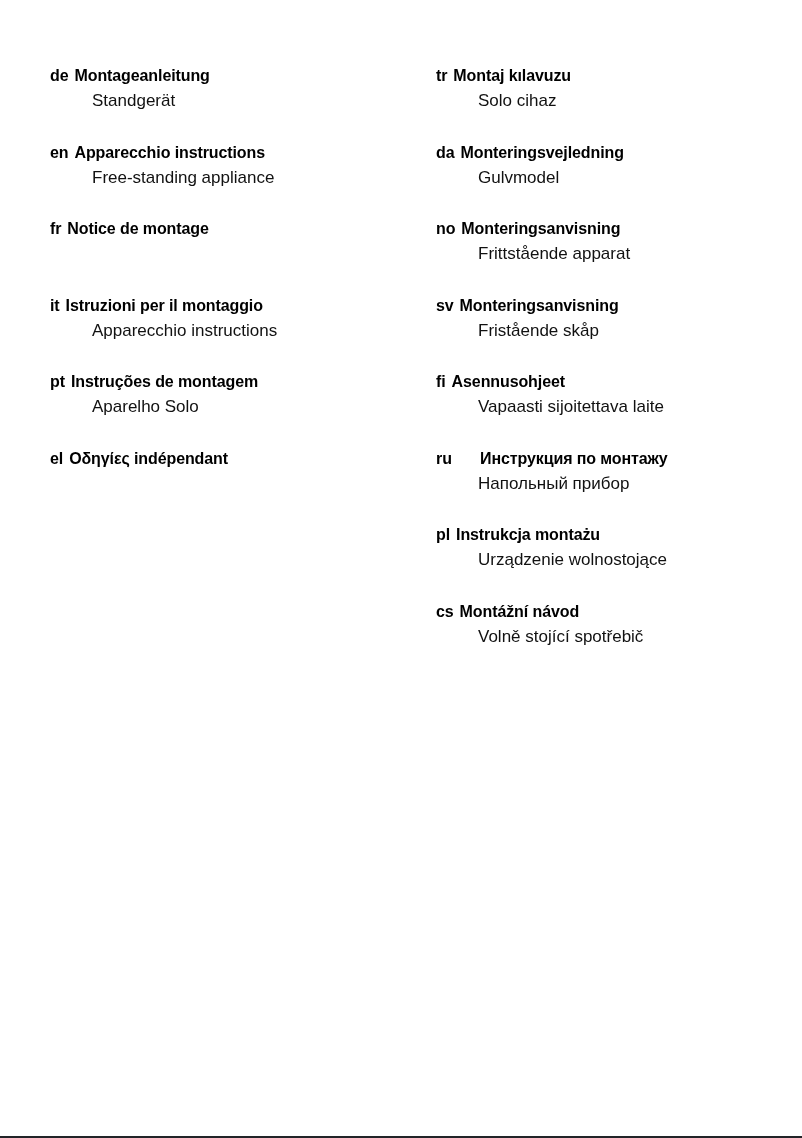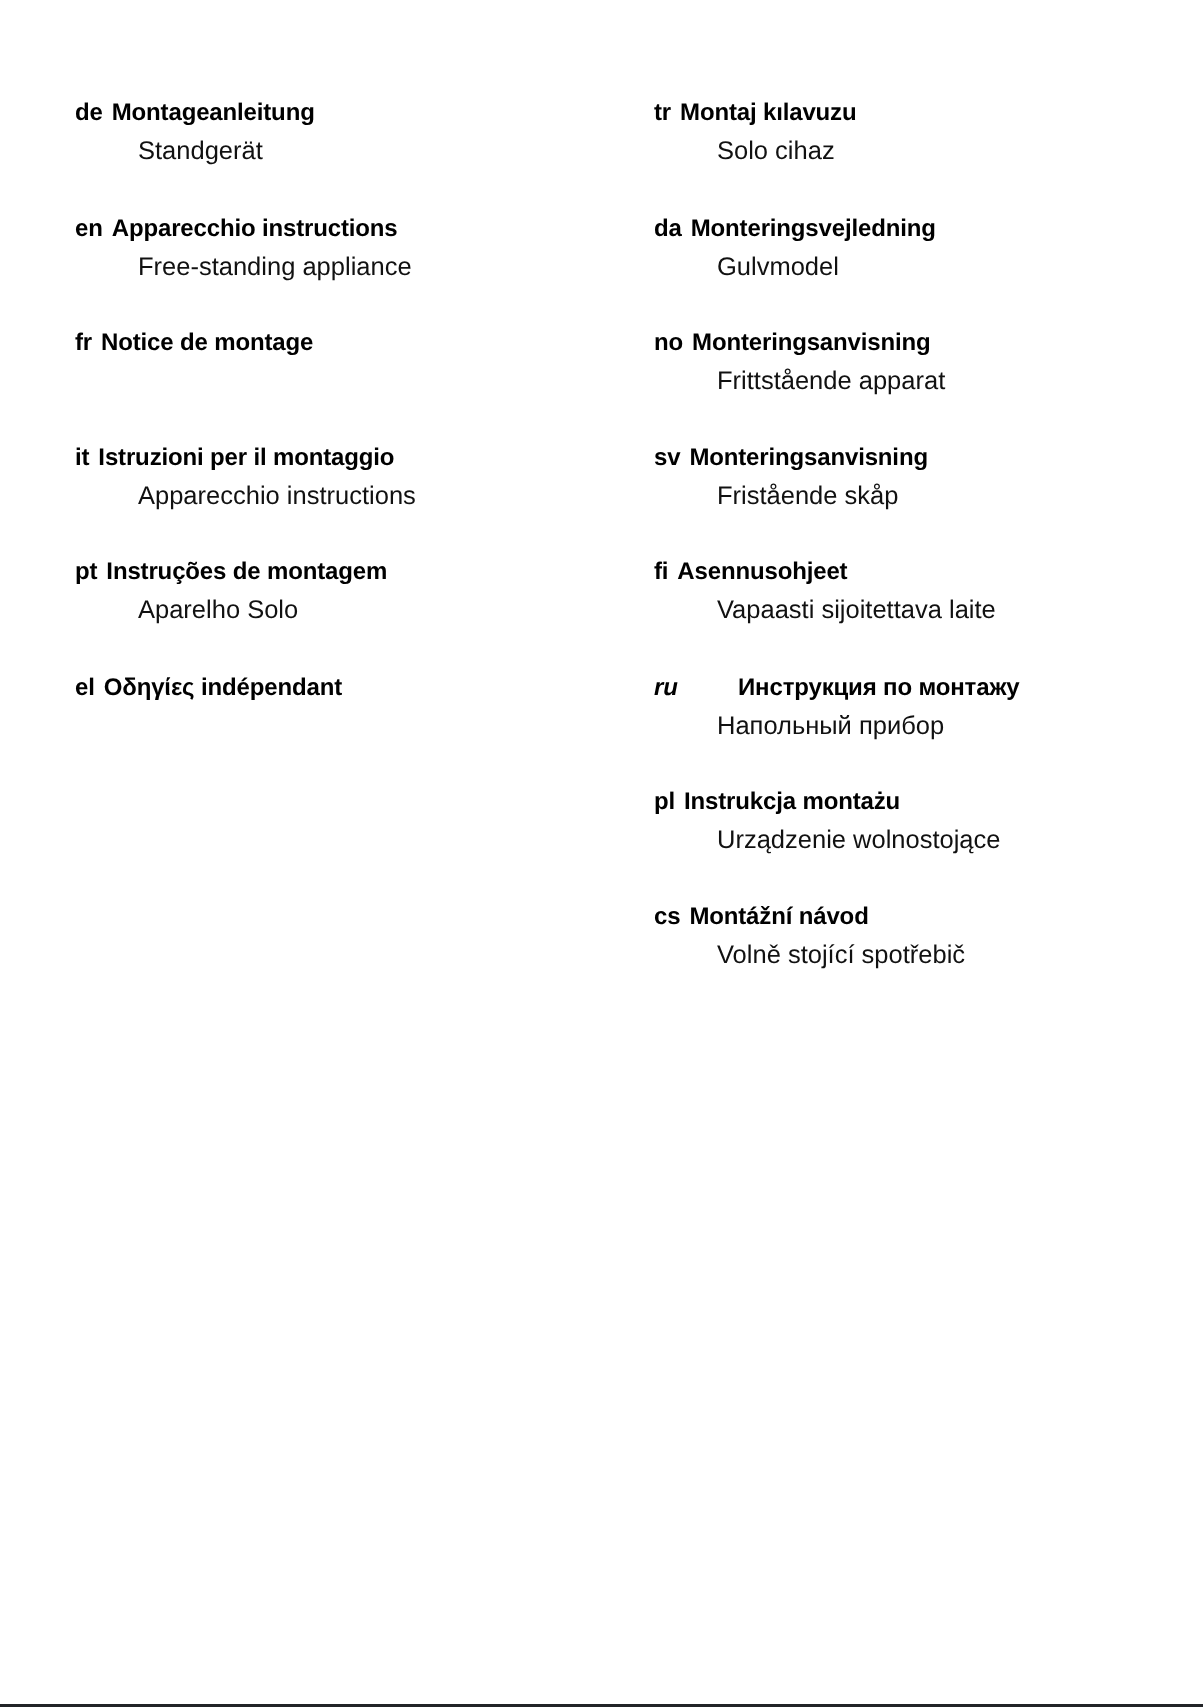--- a/index.html
+++ b/index.html
@@ -25,21 +25,21 @@
       height: 76.5px;
     }
     .title {
       font-size: 16px;
       font-weight: bold;
       line-height: 28px;
       white-space: nowrap;
       letter-spacing: -0.1px;
     }
     .title .code { margin-right: 6px; }
-    .title .code.wide { display: inline-block; width: 44px; margin-right: 12px; font-style: italic; }
+    .title .code.wide { display: inline-block; width: 44px; margin-right: 0; }
     .subtitle {
       font-size: 17px;
       line-height: 22px;
       padding-left: 42px;
       white-space: nowrap;
       color: #111111;
     }
     .bottom-rule {
       position: absolute;
       left: 0;

